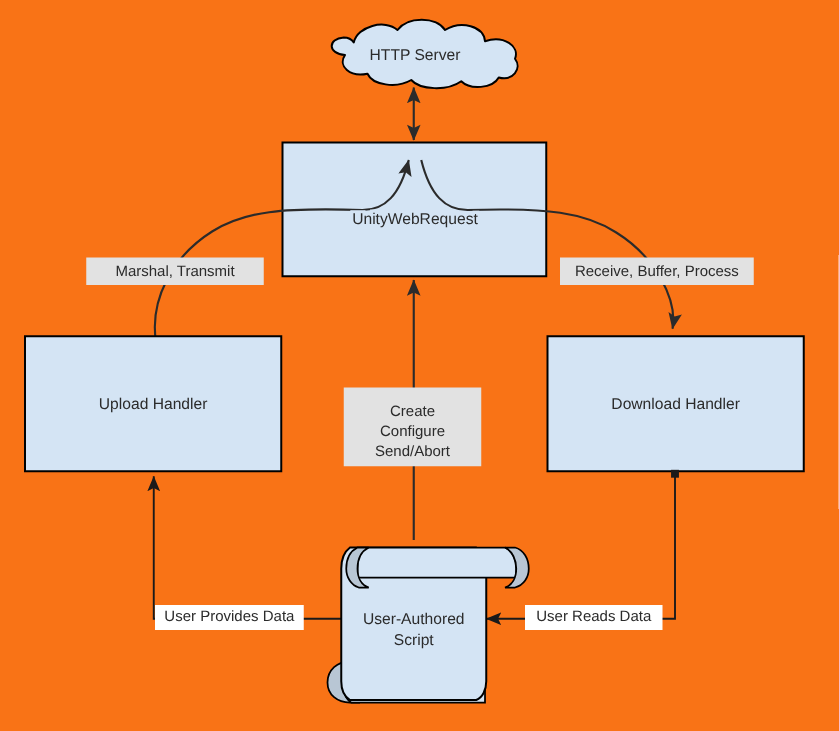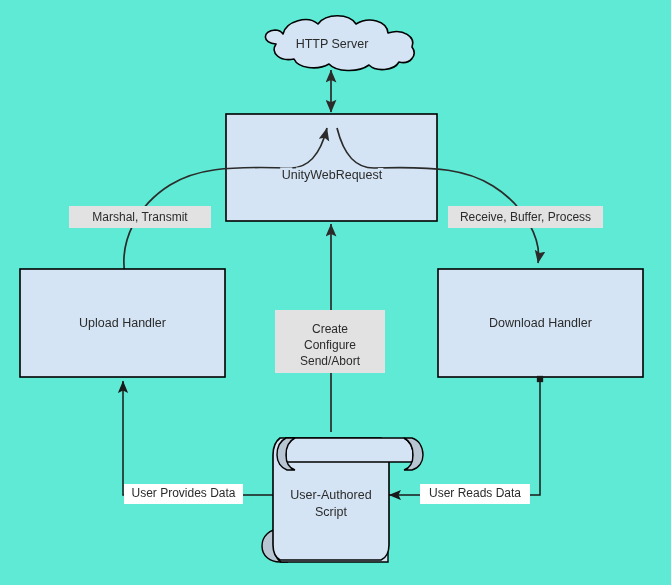--- a/index.html
+++ b/index.html
@@ -10,21 +10,21 @@
   body {
     width: 671px;
     height: 585px;
     font-family: "Liberation Sans", sans-serif;
     overflow: hidden;
   }
   #diagram-root {
     position: relative;
     width: 671px;
     height: 585px;
-    background: #5eead4;
+    background: #f97316;
   }
   svg#diagram-canvas {
     position: absolute;
     left: 0;
     top: 0;
     width: 671px;
     height: 585px;
   }
   .node-shape {
     fill: #d4e4f4;

